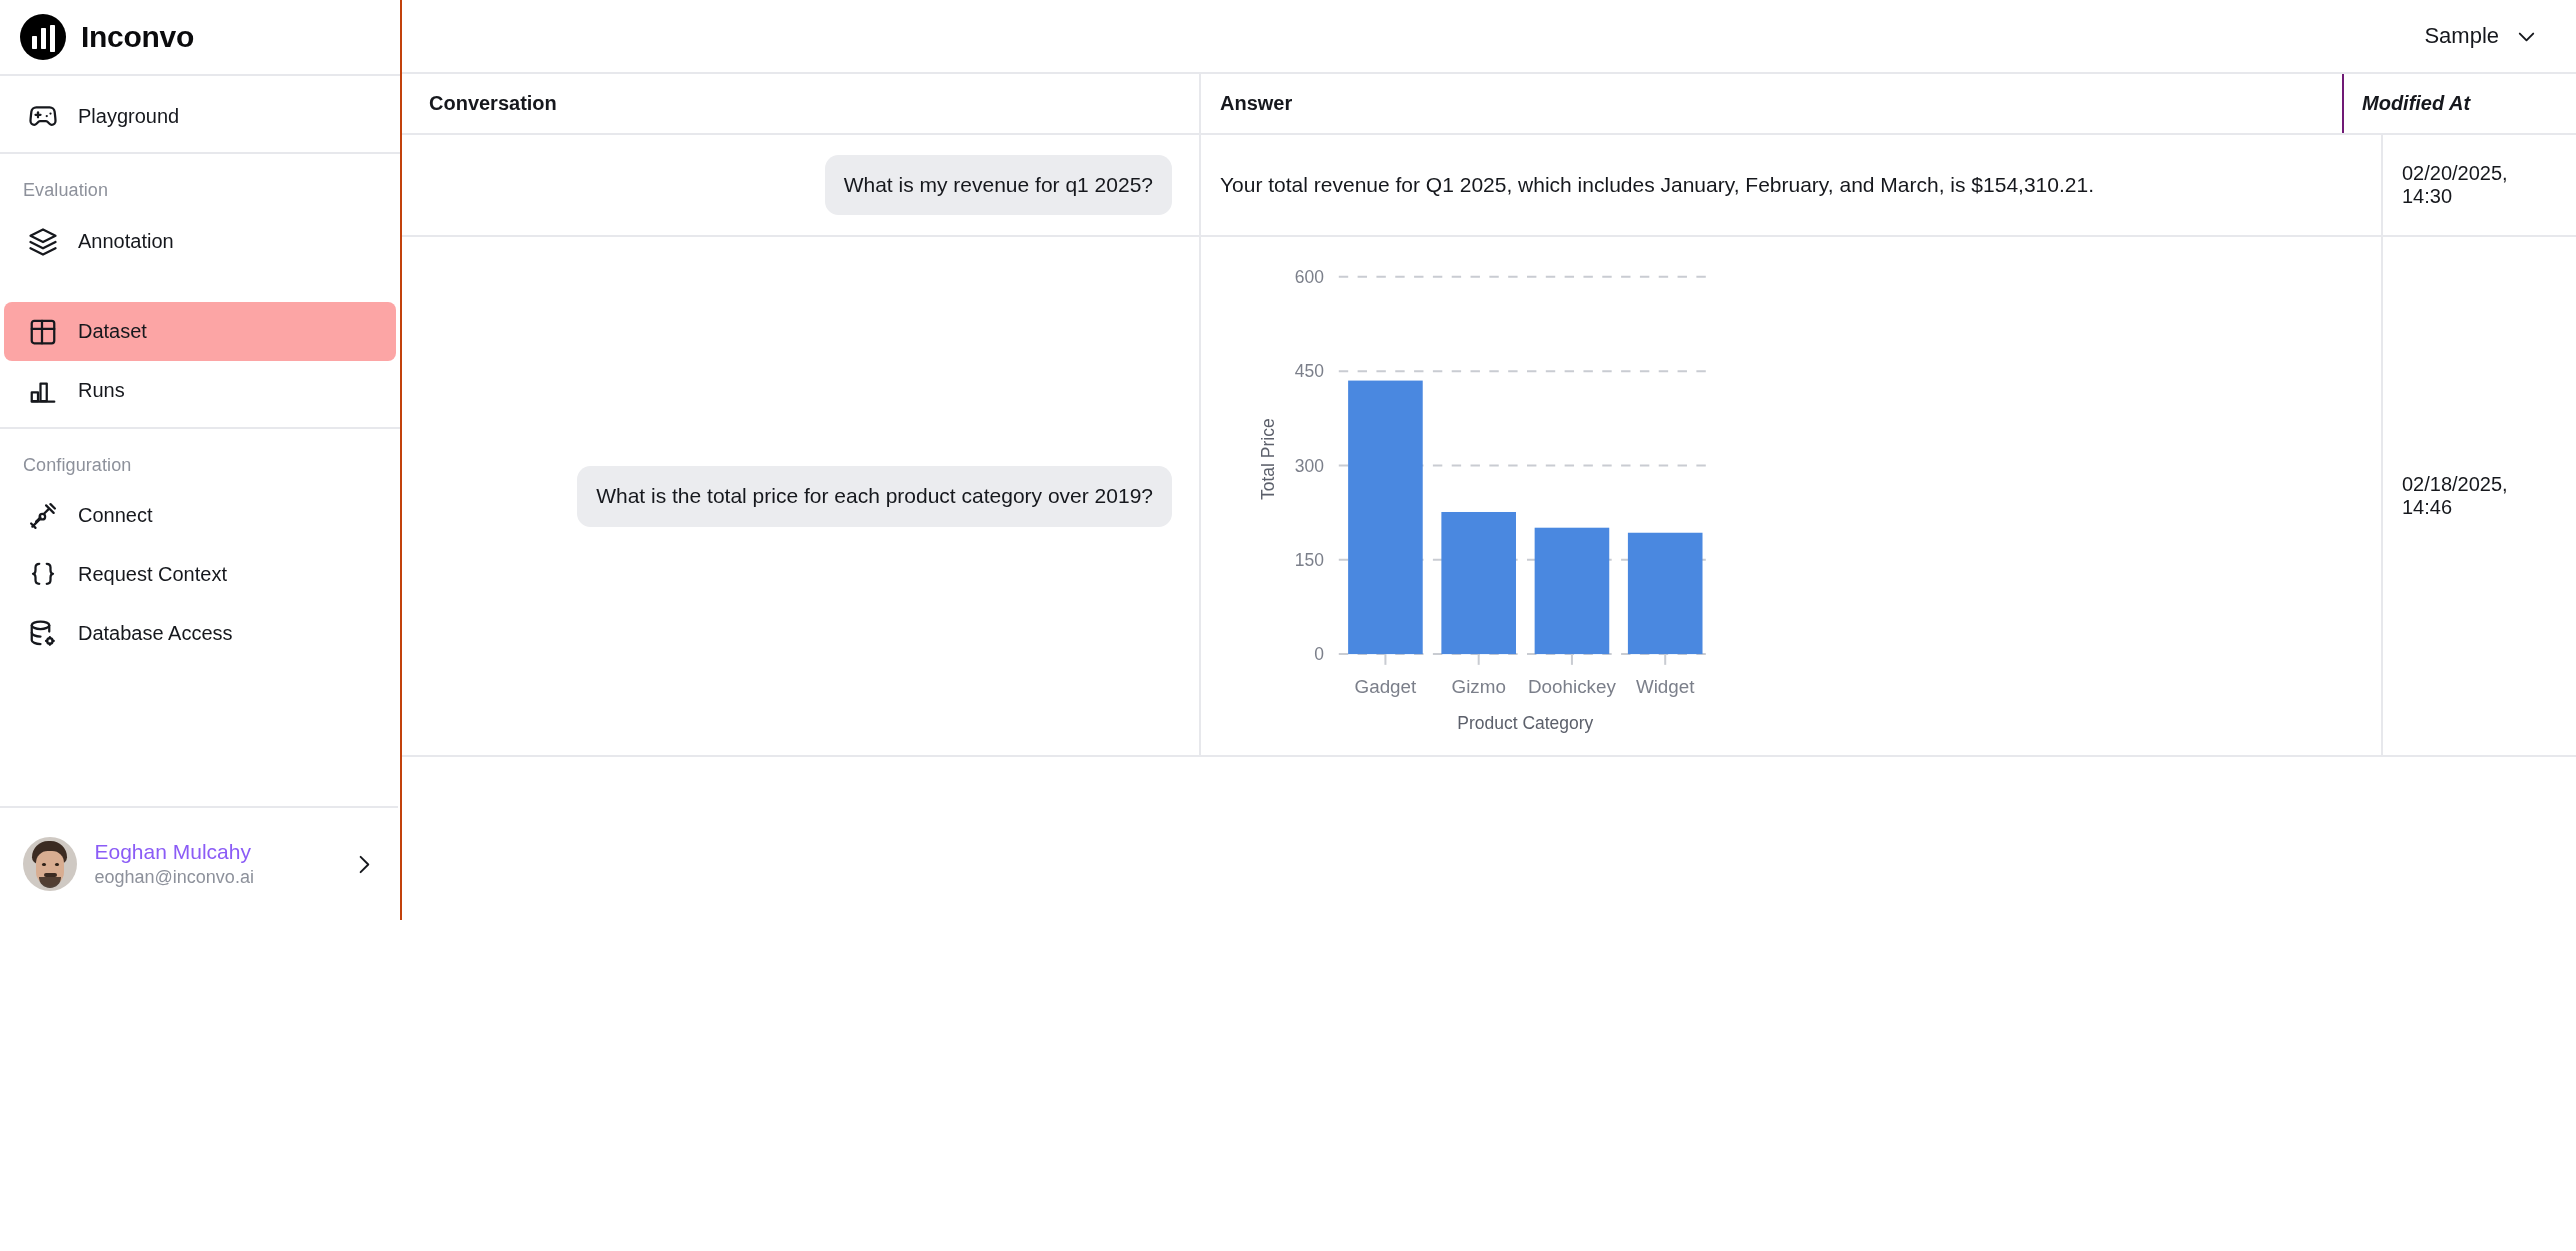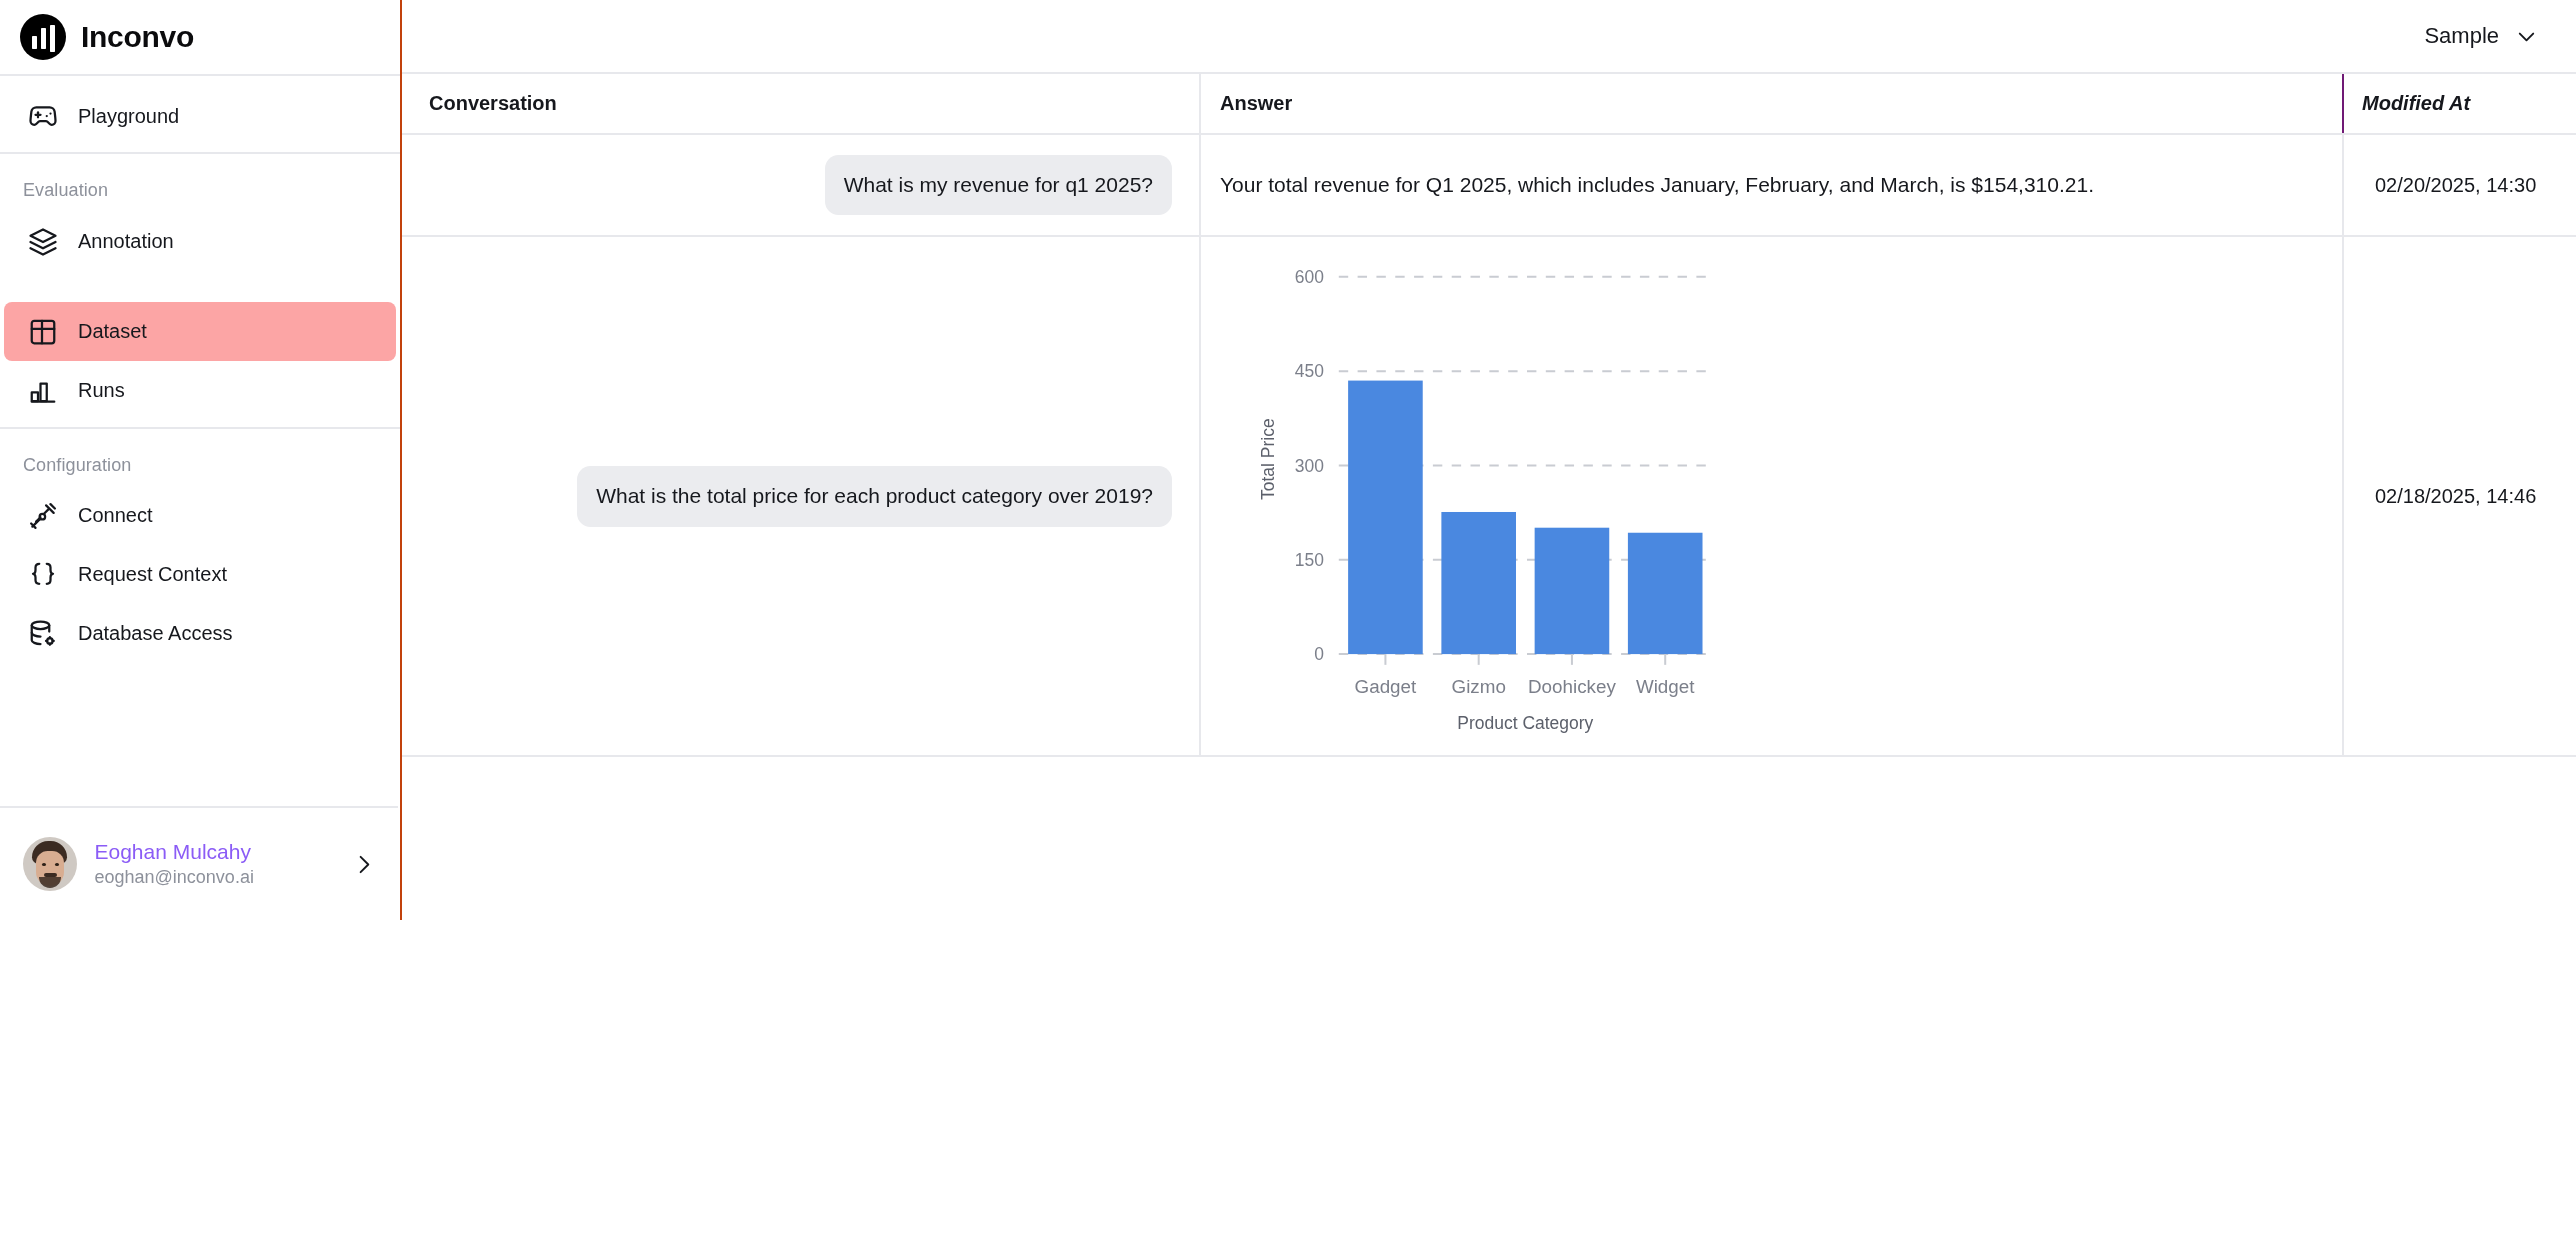--- a/index.html
+++ b/index.html
@@ -91,21 +91,21 @@
     border-bottom:2px solid #e7e8ec; background:#fff;
   }
   .th { font-size:20px; font-weight:bold; color:#16181d; display:flex; align-items:center; height:100%; }
   .col-conv { flex:0 0 797px; padding-left:27px; }
   .col-ans  { flex:0 0 1143px; padding-left:19px; border-left:2px solid #e7e8ec; }
   .col-mod  { flex:1; padding-left:18px; border-left:2px solid #701a75;font-style:italic; }
 
   .trow { display:flex; align-items:stretch; border-bottom:2px solid #e7e8ec; }
   .cell-conv { flex:0 0 797px; display:flex; justify-content:flex-end; align-items:center; padding:20px 27px; }
   .cell-ans  { flex:0 0 1143px; border-left:2px solid #e7e8ec; padding:19px; display:flex; align-items:center; }
-  .cell-mod  { flex:1; border-left:2px solid #e7e8ec; padding:31px; display:flex; align-items:center; }
+  .cell-mod  { flex:1; border-left:2px solid #e7e8ec; padding:19px; display:flex; align-items:center;margin-left:39px; }
 
   .bubble {
     background:#ebecef; border-radius:13.5px;
     padding:15px 19px; font-size:21px; color:#16181d; line-height:1.45;
     max-width:595px;
   }
   .answer-text { font-size:21px; color:#16181d; line-height:1.45; }
   .mod-text { font-size:20px; color:#16181d; }
 
   .row2 .cell-conv { align-items:center; }

